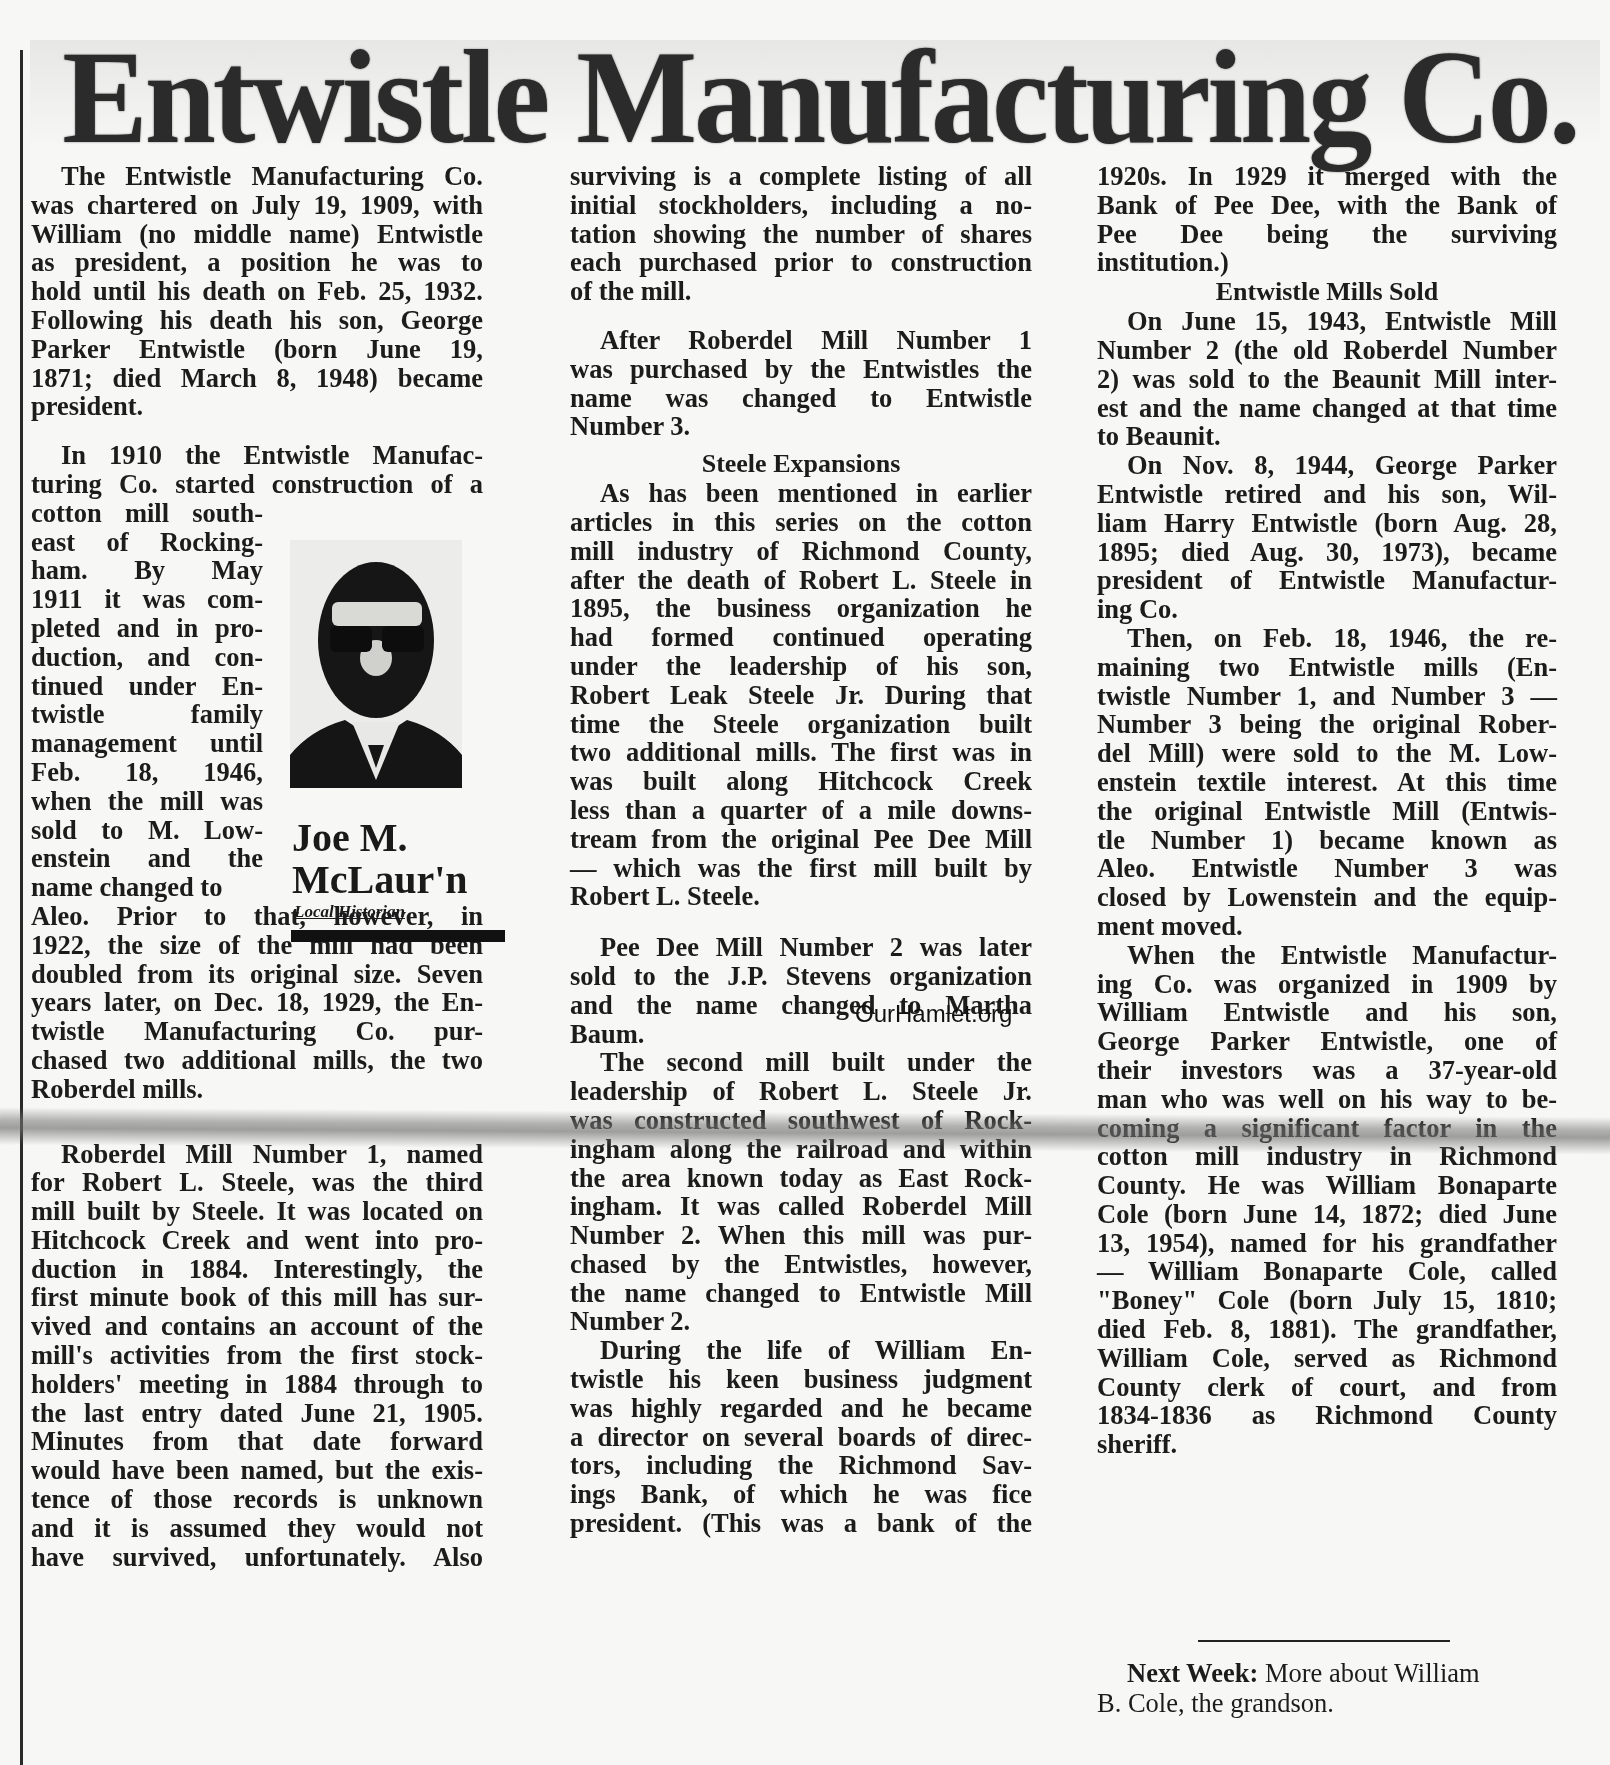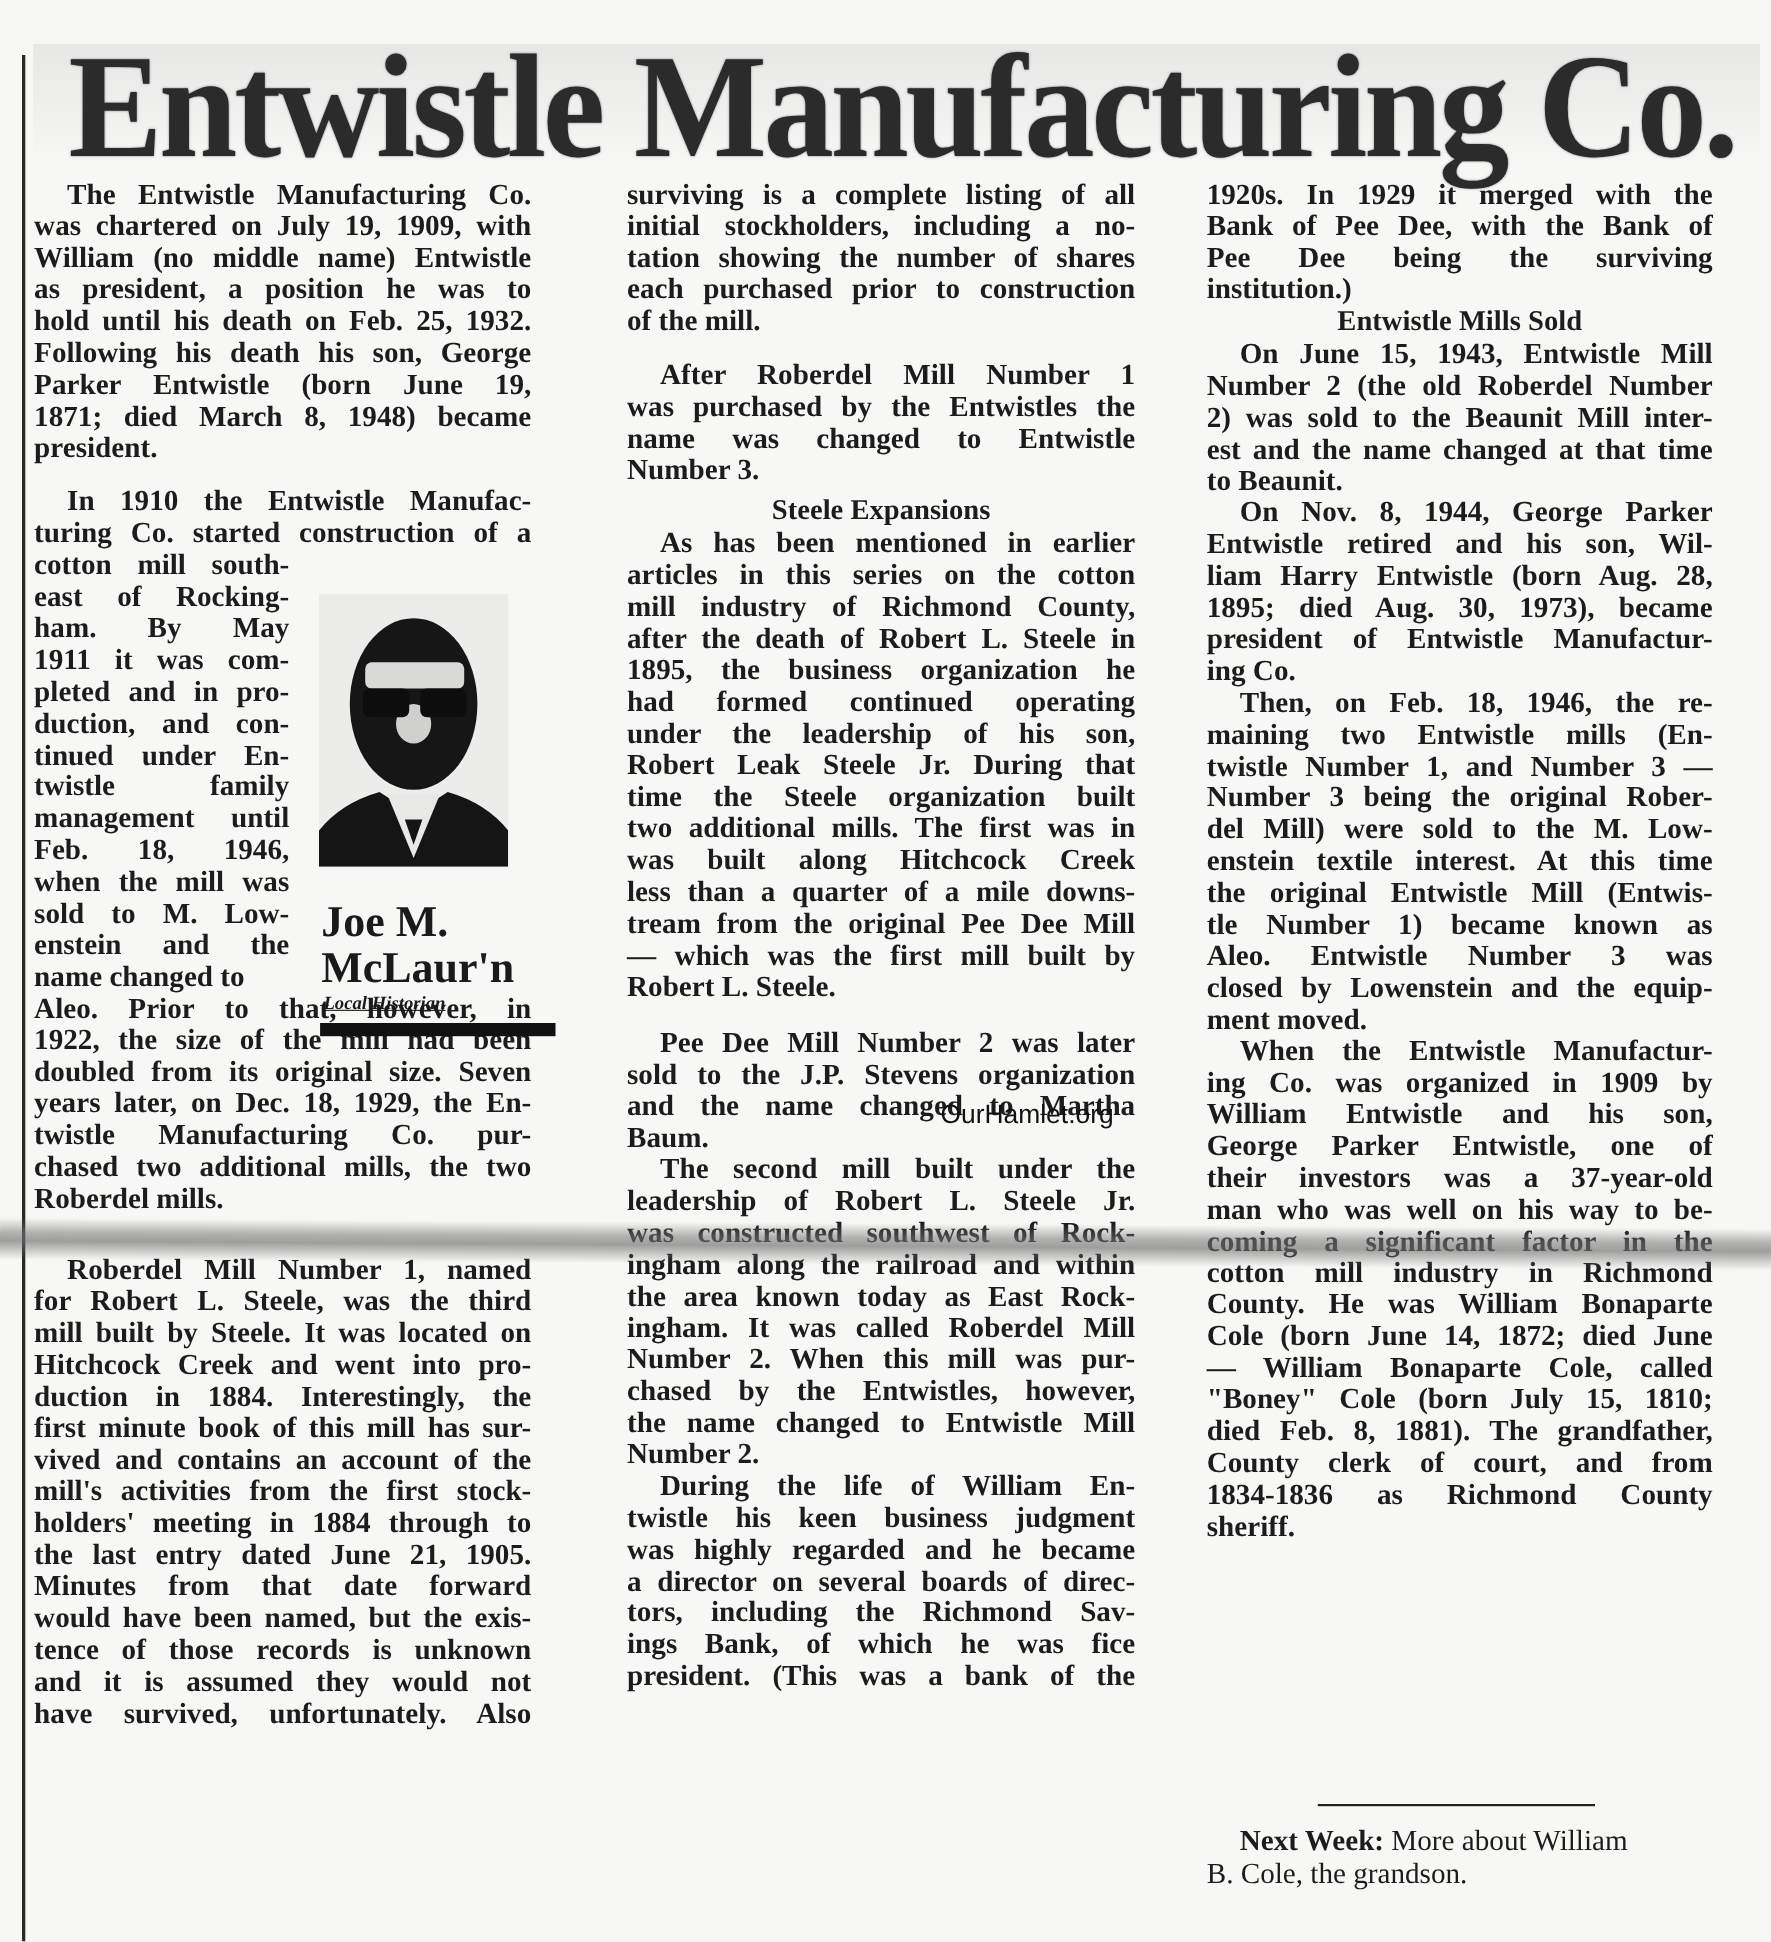--- a/index.html
+++ b/index.html
@@ -240,23 +240,25 @@
     <span class="line indent">When the Entwistle Manufactur-</span>
     <span class="line">ing Co. was organized in 1909 by</span>
     <span class="line">William Entwistle and his son,</span>
     <span class="line">George Parker Entwistle, one of</span>
     <span class="line">their investors was a 37-year-old</span>
     <span class="line">man who was well on his way to be-</span>
     <span class="line">coming a significant factor in the</span>
     <span class="line">cotton mill industry in Richmond</span>
     <span class="line">County. He was William Bonaparte</span>
     <span class="line">Cole (born June 14, 1872; died June</span>
+    <span class="line">13, 1954), named for his grandfather</span>
     <span class="line">— William Bonaparte Cole, called</span>
     <span class="line">"Boney" Cole (born July 15, 1810;</span>
     <span class="line">died Feb. 8, 1881). The grandfather,</span>
+    <span class="line">William Cole, served as Richmond</span>
     <span class="line">County clerk of court, and from</span>
     <span class="line">1834-1836 as Richmond County</span>
     <span class="line last">sheriff.</span>
   </div>
 </div>
 
 <div class="end-rule"></div>
 <div style="position:absolute; left:1097px; top:1658px; width:460px; font-size:26.5px; line-height:30px;">
   <div style="padding-left:30px; white-space:nowrap;">
     <span class="nw-label">Next Week:</span>

